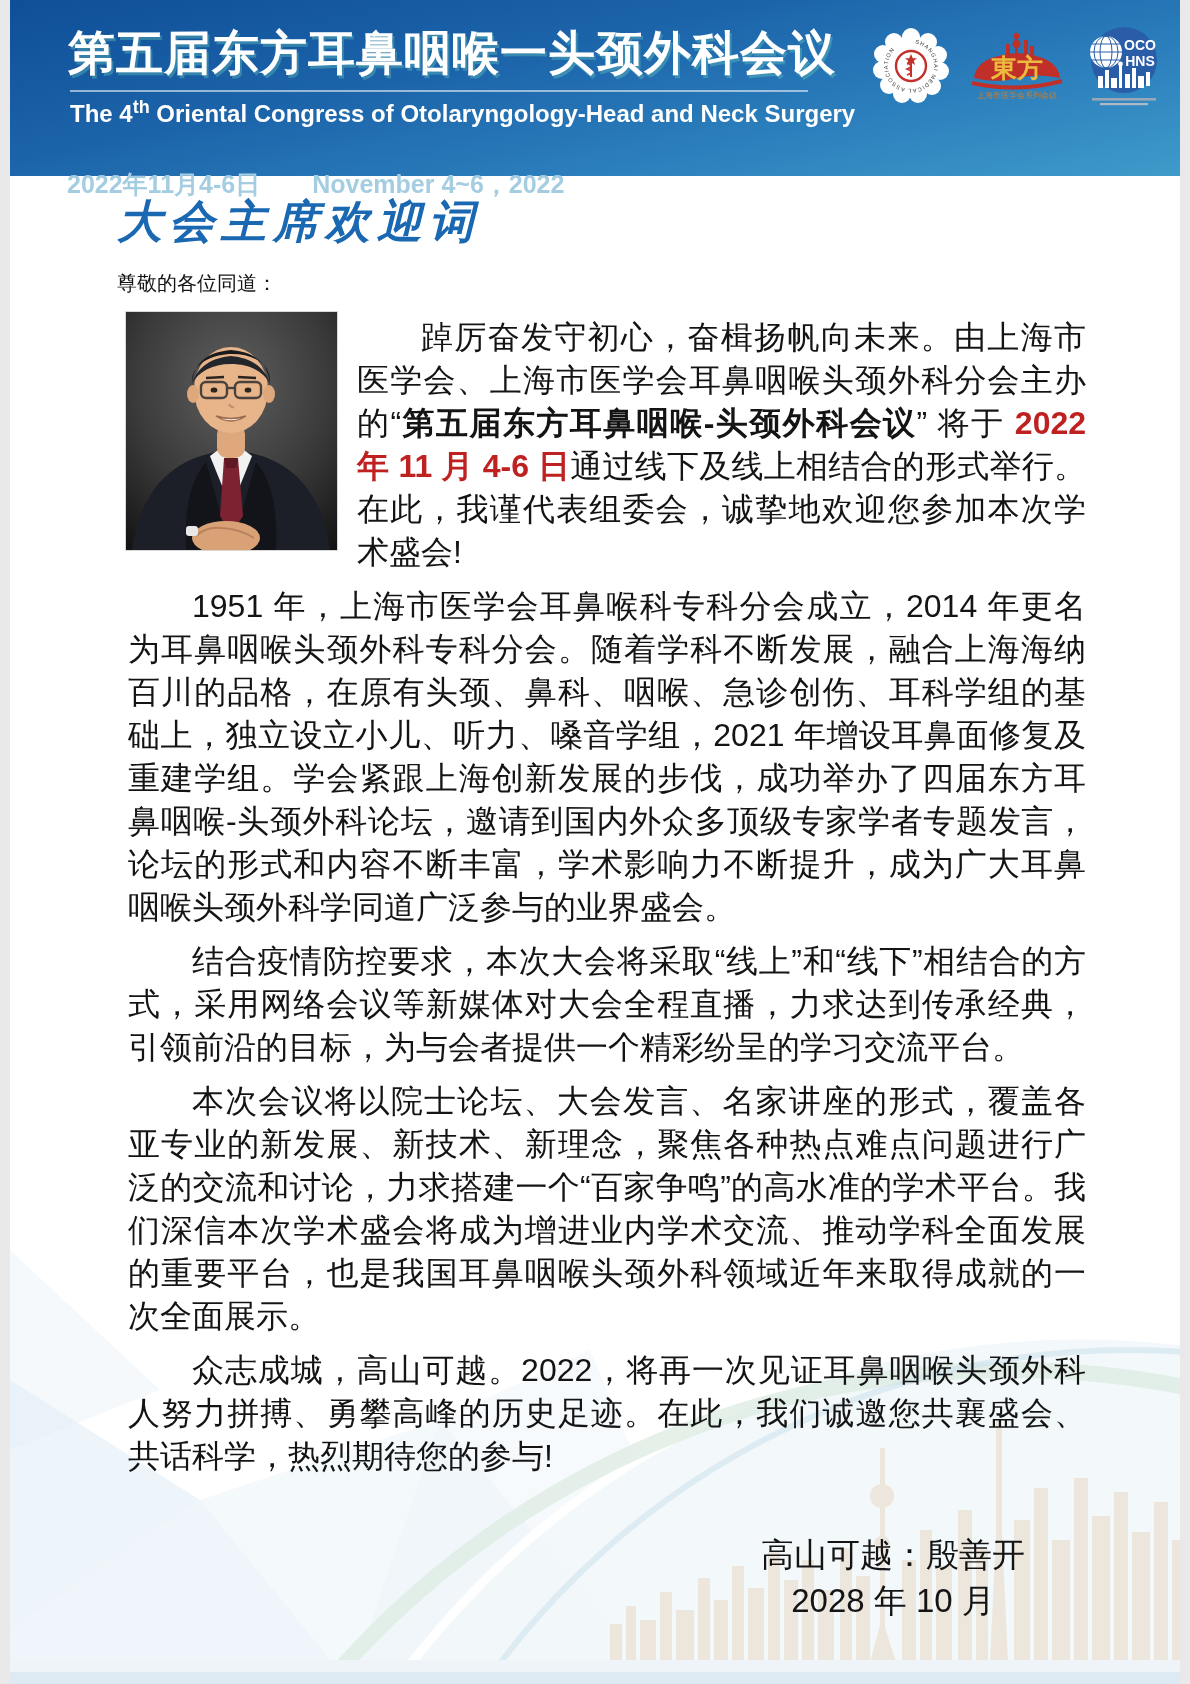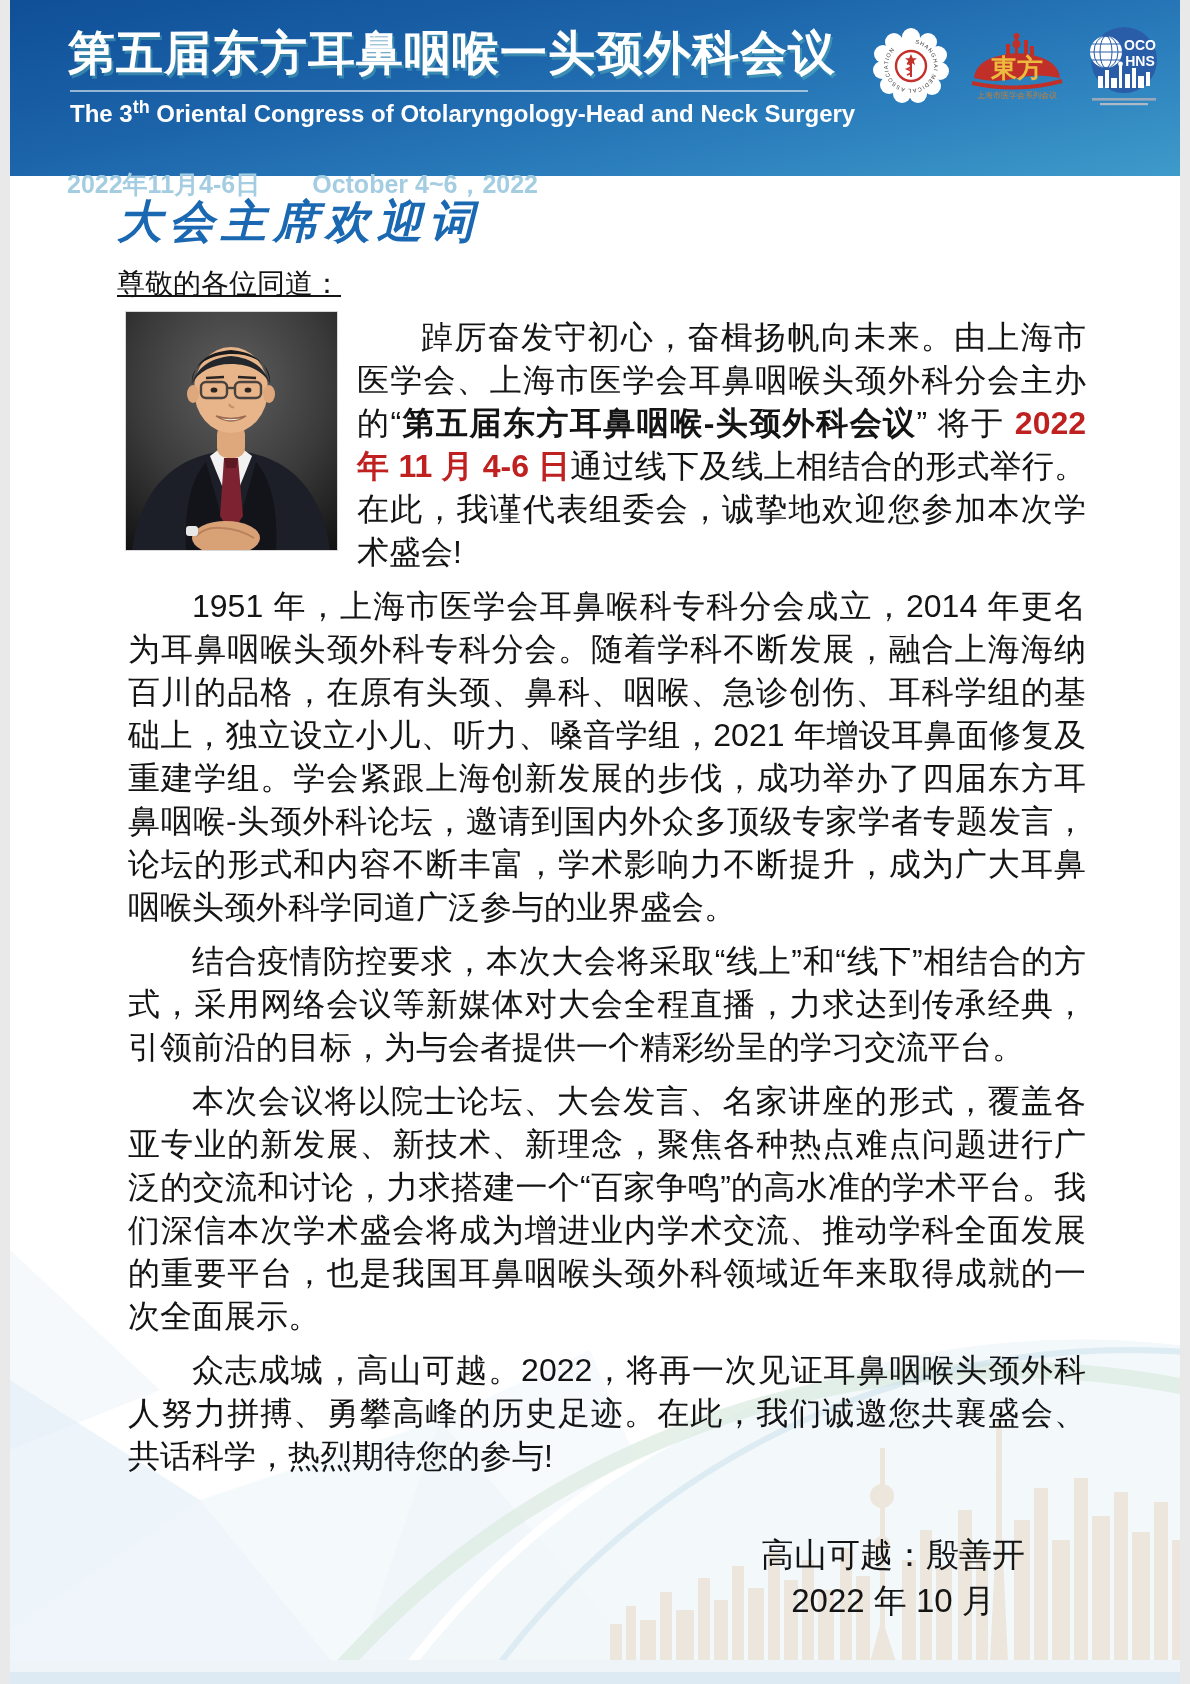--- a/index.html
+++ b/index.html
@@ -39,21 +39,21 @@
   .doc{
     position:absolute;left:107px;top:176px;width:980px;z-index:1;
     color:#141414;
   }
   .page-title{
     margin-top:16px;height:58px;
     font-family:"DejaVu Serif","Liberation Serif",serif;
     font-style:italic;font-weight:bold;font-size:45px;letter-spacing:7px;
     color:#1a68b2;
   }
-  .salutation{margin-top:12px;font-size:28px;line-height:43px;text-decoration:underline;}
+  .salutation{margin-top:12px;font-size:20px;line-height:43px;}
   .portrait{
     float:left;width:211px;height:238px;margin:7px 20px 8px 9px;
     box-shadow:0 0 0 1px #d8d8d8;
   }
   p.body{
     margin:11px;font-size:32px;line-height:43px;text-align:justify;
     text-indent:2em;
   }
   p.body .bold-black{font-weight:bold;}
   p.body .bold-red{font-weight:bold;color:#bf2020;}
@@ -123,24 +123,24 @@
       <rect x="1162" y="1540" width="28" height="122"></rect>
     </g>
 
     <rect x="0" y="1660" width="1190" height="24" fill="#eef4f7"></rect>
     <rect x="0" y="1672" width="1190" height="12" fill="#d9e8f3" opacity=".85"></rect>
   </svg>
 
   <div class="header">
     <div class="header-title">第五届东方耳鼻咽喉一头颈外科会议</div>
     <div class="header-divider"></div>
-    <div class="header-subtitle"><span>The 3</span><sup>th</sup><span> Oriental Congress of Otolaryngology-Head and Neck Surgery</span></div>
+    <div class="header-subtitle"><span>The 4</span><sup>th</sup><span> Oriental Congress of Otolaryngology-Head and Neck Surgery</span></div>
     <div class="header-dates">
       <span>2022年11月4-6日</span>
-      <span>October 4~6，2022</span>
+      <span>November 4~6，2022</span>
     </div>
 
     <div class="logo-row">
 
       <svg class="logo" width="78" height="78" viewBox="0 0 78 78">
         <g fill="#ffffff">
           <circle cx="39" cy="10" r="9"></circle>
             <circle cx="56" cy="15" r="9"></circle>
             <circle cx="66" cy="28" r="9"></circle>
           <circle cx="68" cy="44" r="9"></circle>
@@ -259,18 +259,18 @@
     <p class="body"><span>踔厉奋发守初心，奋楫扬帆向未来。由上海市医学会、上海市医学会耳鼻咽喉头颈外科分会主办的“</span><span class="bold-black">第五届东方耳鼻咽喉-头颈外科会议</span><span>” 将于 </span><span class="bold-red">2022 年 11 月 4-6 日</span><span>通过线下及线上相结合的形式举行。在此，我谨代表组委会，诚挚地欢迎您参加本次学术盛会!</span></p>
 
     <p class="body">1951 年，上海市医学会耳鼻喉科专科分会成立，2014 年更名为耳鼻咽喉头颈外科专科分会。随着学科不断发展，融合上海海纳百川的品格，在原有头颈、鼻科、咽喉、急诊创伤、耳科学组的基础上，独立设立小儿、听力、嗓音学组，2021 年增设耳鼻面修复及重建学组。学会紧跟上海创新发展的步伐，成功举办了四届东方耳鼻咽喉-头颈外科论坛，邀请到国内外众多顶级专家学者专题发言，论坛的形式和内容不断丰富，学术影响力不断提升，成为广大耳鼻咽喉头颈外科学同道广泛参与的业界盛会。</p>
     <p class="body">结合疫情防控要求，本次大会将采取“线上”和“线下”相结合的方式，采用网络会议等新媒体对大会全程直播，力求达到传承经典，引领前沿的目标，为与会者提供一个精彩纷呈的学习交流平台。</p>
     <p class="body">本次会议将以院士论坛、大会发言、名家讲座的形式，覆盖各亚专业的新发展、新技术、新理念，聚焦各种热点难点问题进行广泛的交流和讨论，力求搭建一个“百家争鸣”的高水准的学术平台。我们深信本次学术盛会将成为增进业内学术交流、推动学科全面发展的重要平台，也是我国耳鼻咽喉头颈外科领域近年来取得成就的一次全面展示。</p>
     <p class="body">众志成城，高山可越。2022，将再一次见证耳鼻咽喉头颈外科人努力拼搏、勇攀高峰的历史足迹。在此，我们诚邀您共襄盛会、共话科学，热烈期待您的参与!</p>
 
     <div class="sig-block">
       <div class="sig-inner">
         <div class="sig-name">高山可越：殷善开</div>
-        <div class="sig-date">2022 年 10 月</div>
+        <div class="sig-date">2028 年 10 月</div>
       </div>
     </div>
   </div>
 
 </div>
 
 </body></html>

